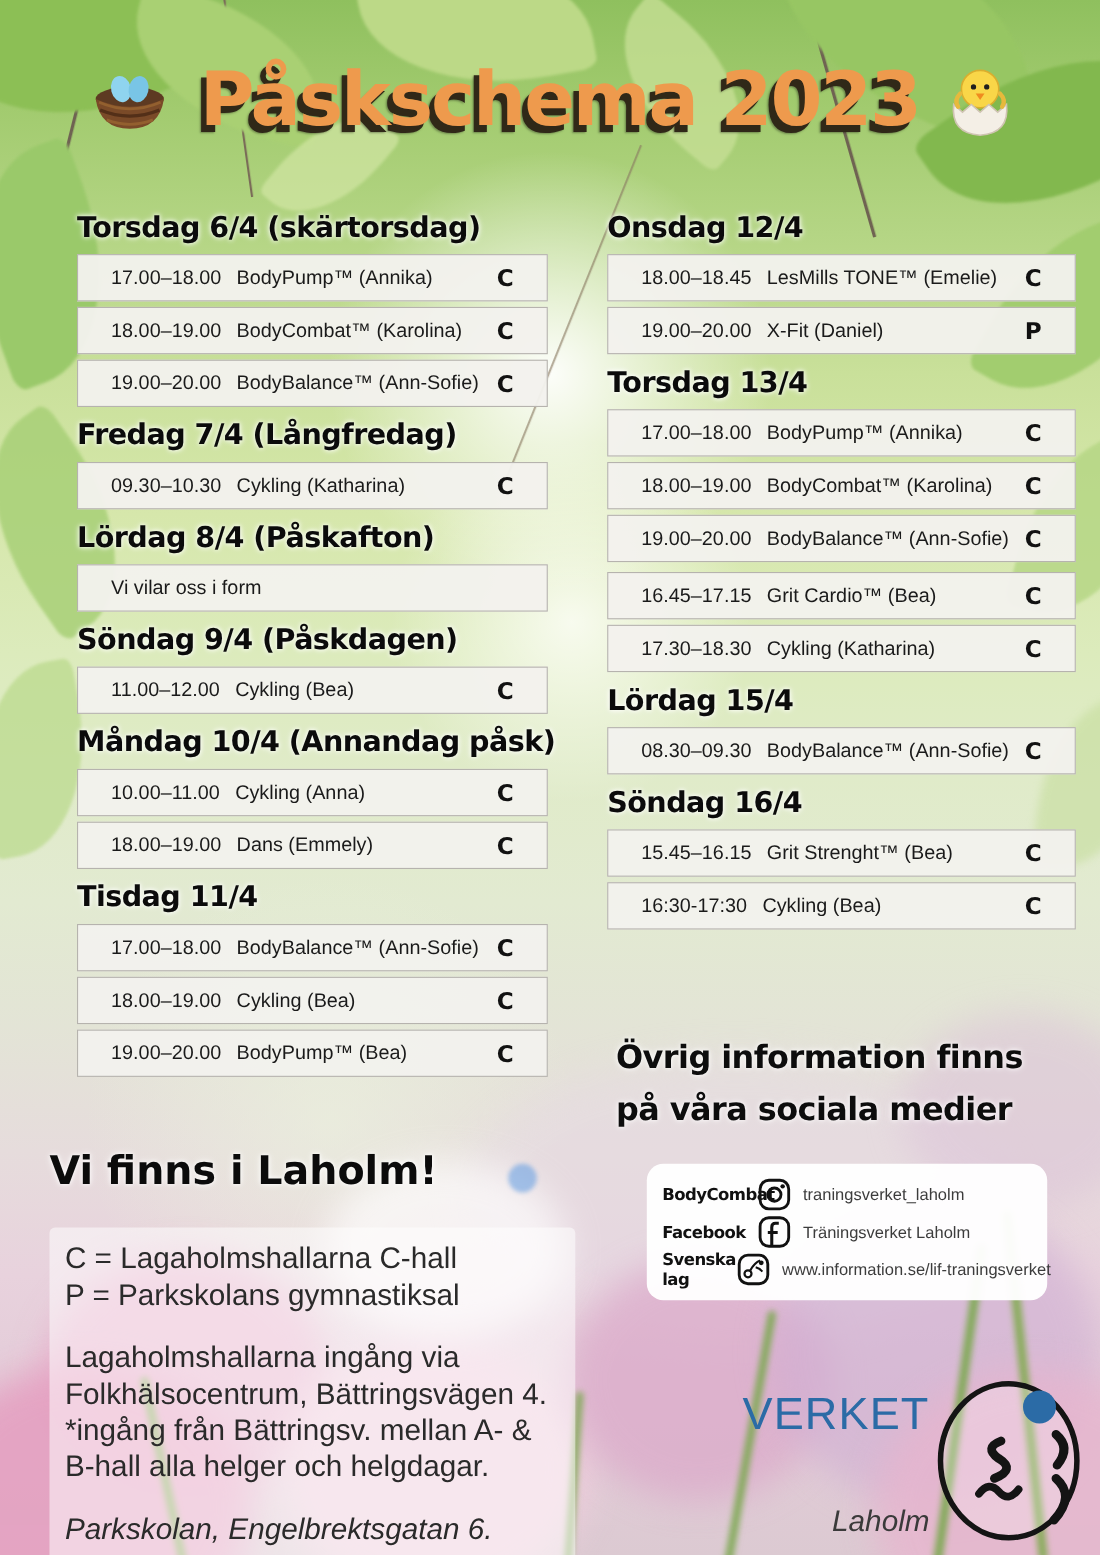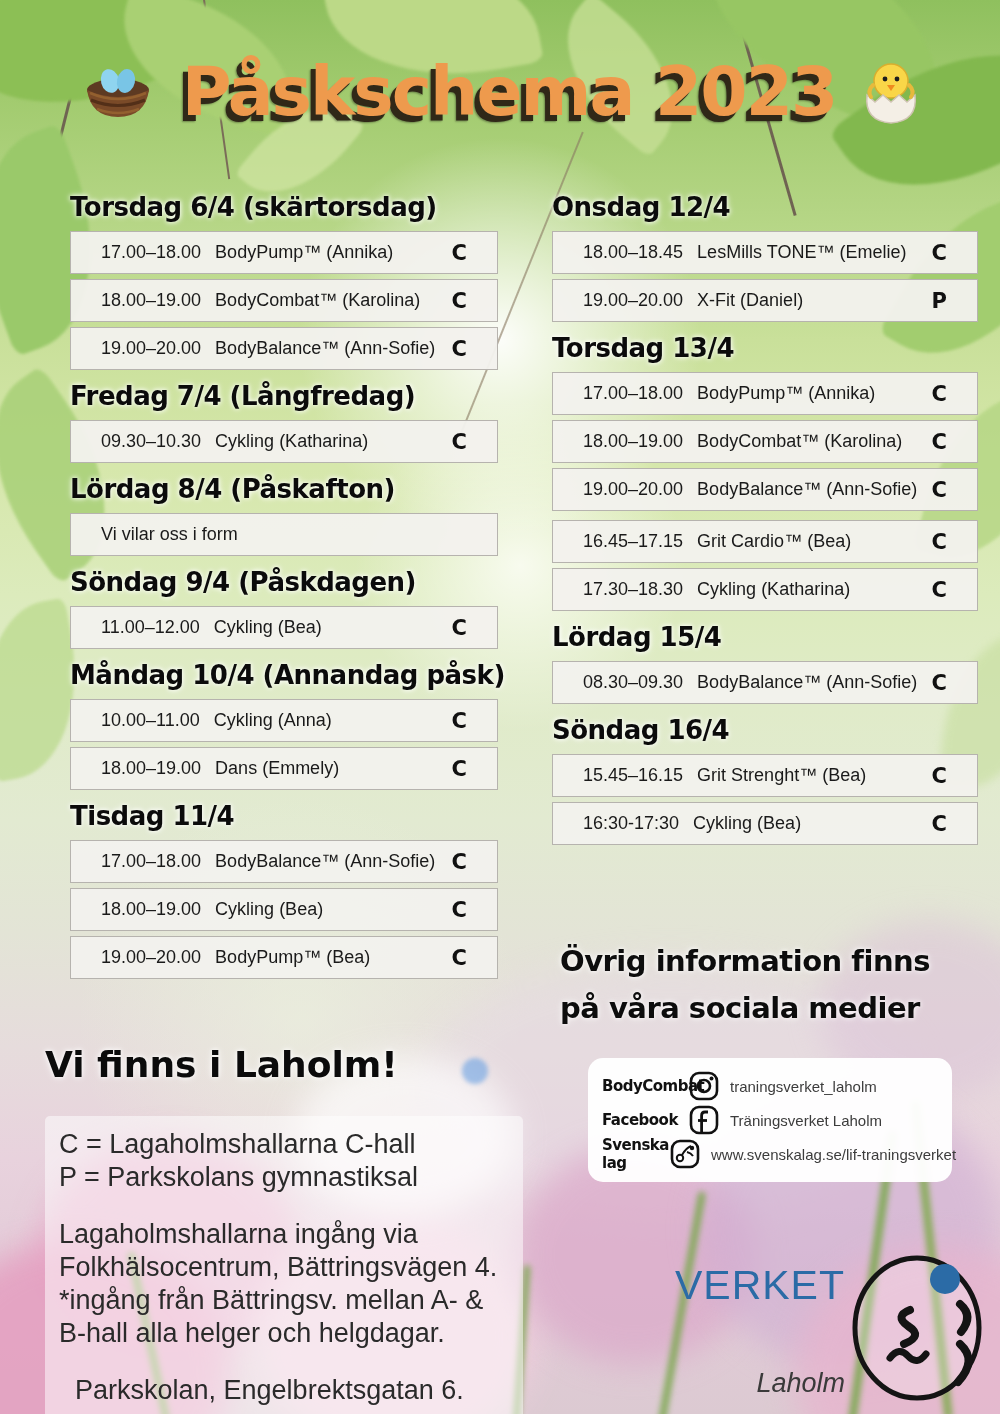--- a/index.html
+++ b/index.html
@@ -53,21 +53,21 @@
     font-family:"DejaVu Sans", sans-serif;font-weight:bold;font-size:36px;color:#0b0b0b;
     text-shadow:0 0 4px rgba(255,255,255,.95),0 0 8px rgba(255,255,255,.7);margin:0;
   }
   .info-panel{
     position:absolute;left:45px;top:1116px;width:478px;box-sizing:border-box;
     background:rgba(255,255,255,.52);border-radius:5px;padding:12px 14px;
     font-size:27px;line-height:33px;color:#2a2a2a;
   }
   .legend{margin:0 0 24px 0;}
   .addr{margin:0 0 24px 0;white-space:pre-line;}
-  .addr2{margin:16px;}
+  .addr2{margin:0;font-style:italic;}
   
   .social-h{
     position:absolute;left:560px;top:938px;width:410px;
     font-family:"DejaVu Sans", sans-serif;font-weight:bold;font-size:29px;line-height:47px;
     color:#0d0d0d;margin:0;letter-spacing:-.5px;
     text-shadow:0 0 4px rgba(255,255,255,.9),0 0 8px rgba(255,255,255,.6);
   }
   .social-box{
     position:absolute;left:588px;top:1058px;width:364px;height:124px;box-sizing:border-box;
     background:rgba(255,255,255,.96);border-radius:15px;padding:12px 14px;
@@ -335,21 +335,21 @@
     </div>
     <div class="soc-row">
       <span class="soc-label">Svenska lag</span>
       <svg class="soc-icon" viewBox="0 0 32 32">
         <rect x="3" y="3" width="26" height="26" rx="8" fill="none" stroke="#111" stroke-width="2.6"></rect>
         <circle cx="11" cy="20" r="3.2" fill="none" stroke="#111" stroke-width="2"></circle>
         <path d="M13,17 q4,-7 9,-9" fill="none" stroke="#111" stroke-width="2"></path>
         <path d="M18,14 q4,1 6,4" fill="none" stroke="#111" stroke-width="2"></path>
         <circle cx="23" cy="10" r="2.2" fill="#111"></circle>
       </svg>
-      <span class="soc-val">www.svenskalag.se/lif-traningsverket</span>
+      <span class="soc-val">www.information.se/lif-traningsverket</span>
     </div>
   </div>
 
   <div class="logo-text">
     <div>VERKET</div>
   </div>
   <div class="logo-city">Laholm</div>
   <svg class="logo-mark" width="140" height="152" viewBox="0 0 140 152">
     <ellipse cx="69" cy="76" rx="62" ry="70" fill="rgba(255,255,255,.25)" stroke="#141414" stroke-width="5"></ellipse>
     <circle cx="97" cy="27" r="15" fill="#2b6ba6"></circle>

